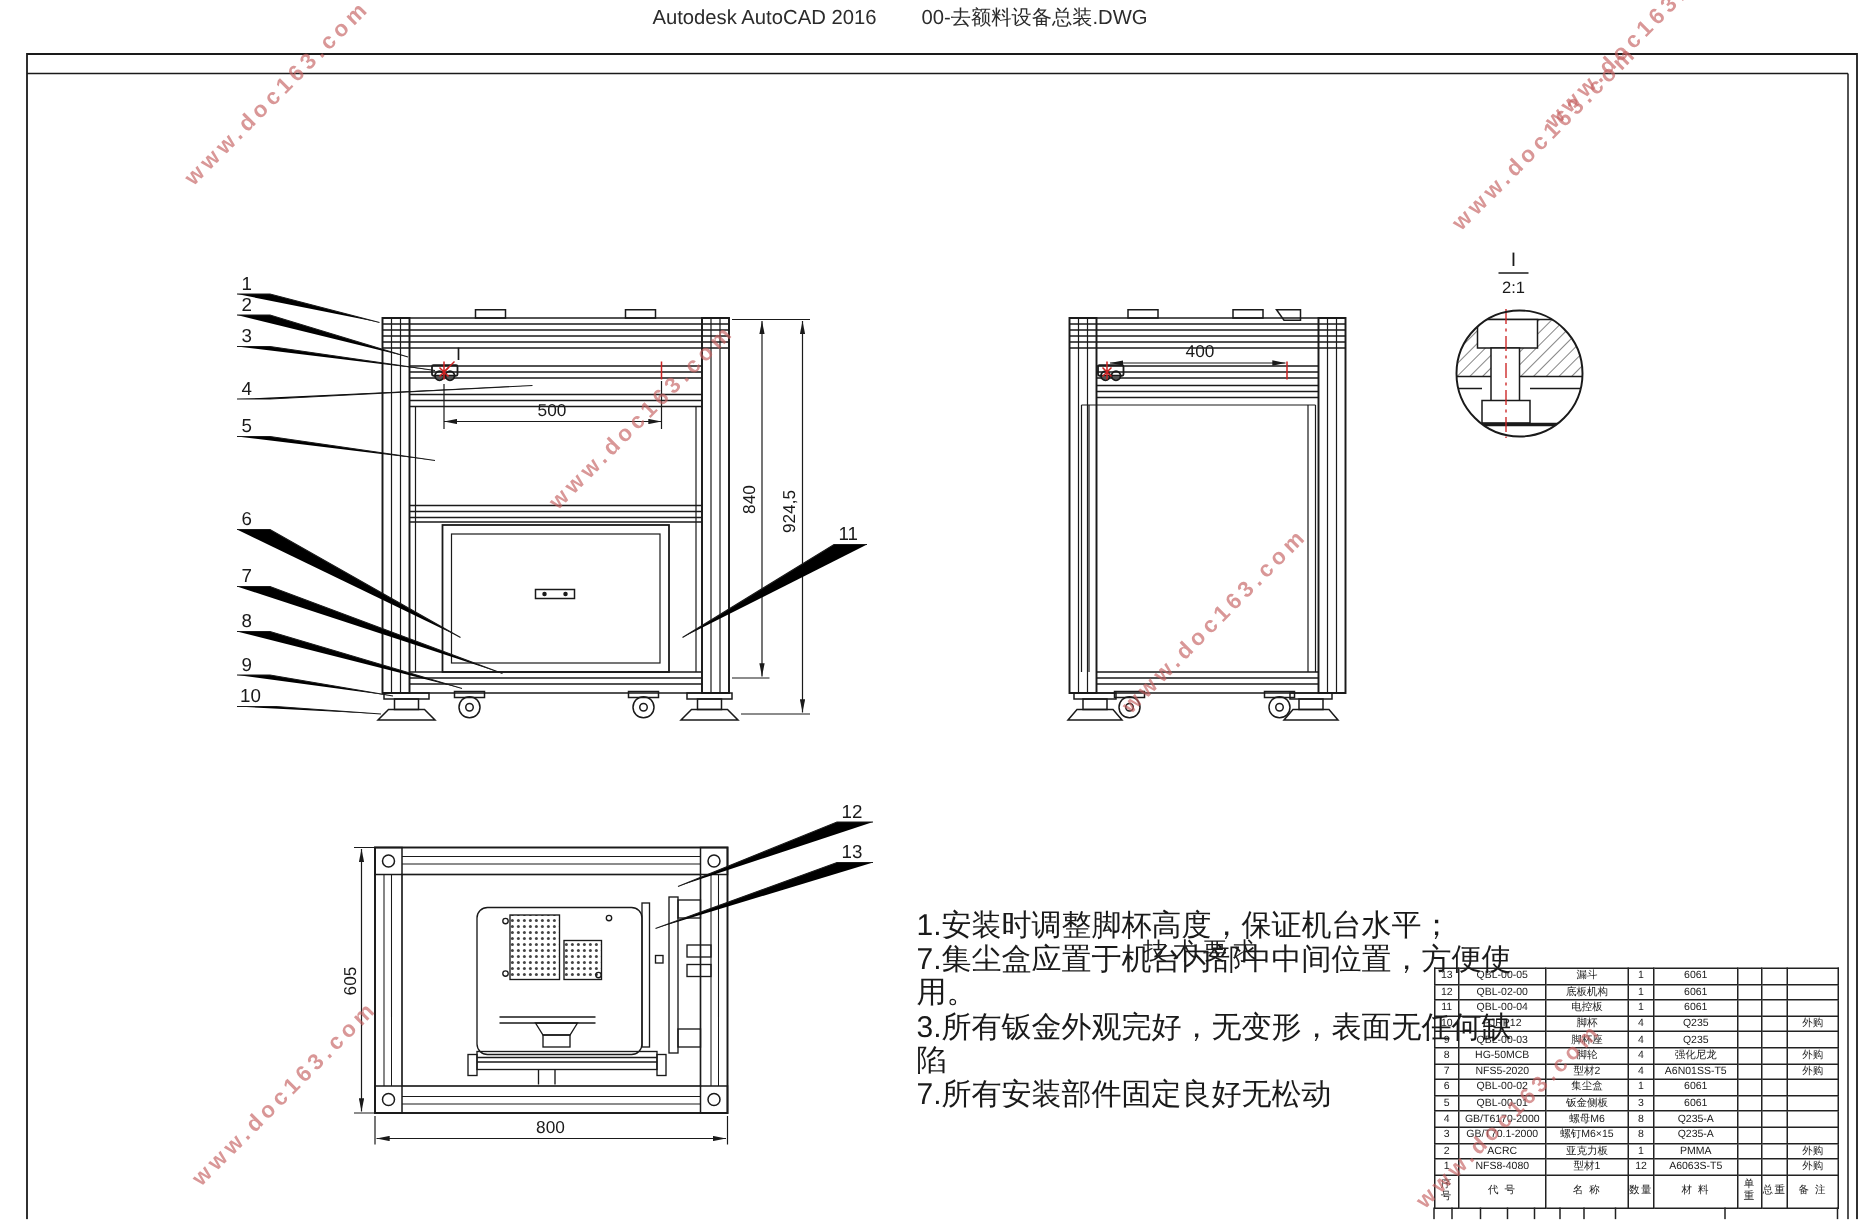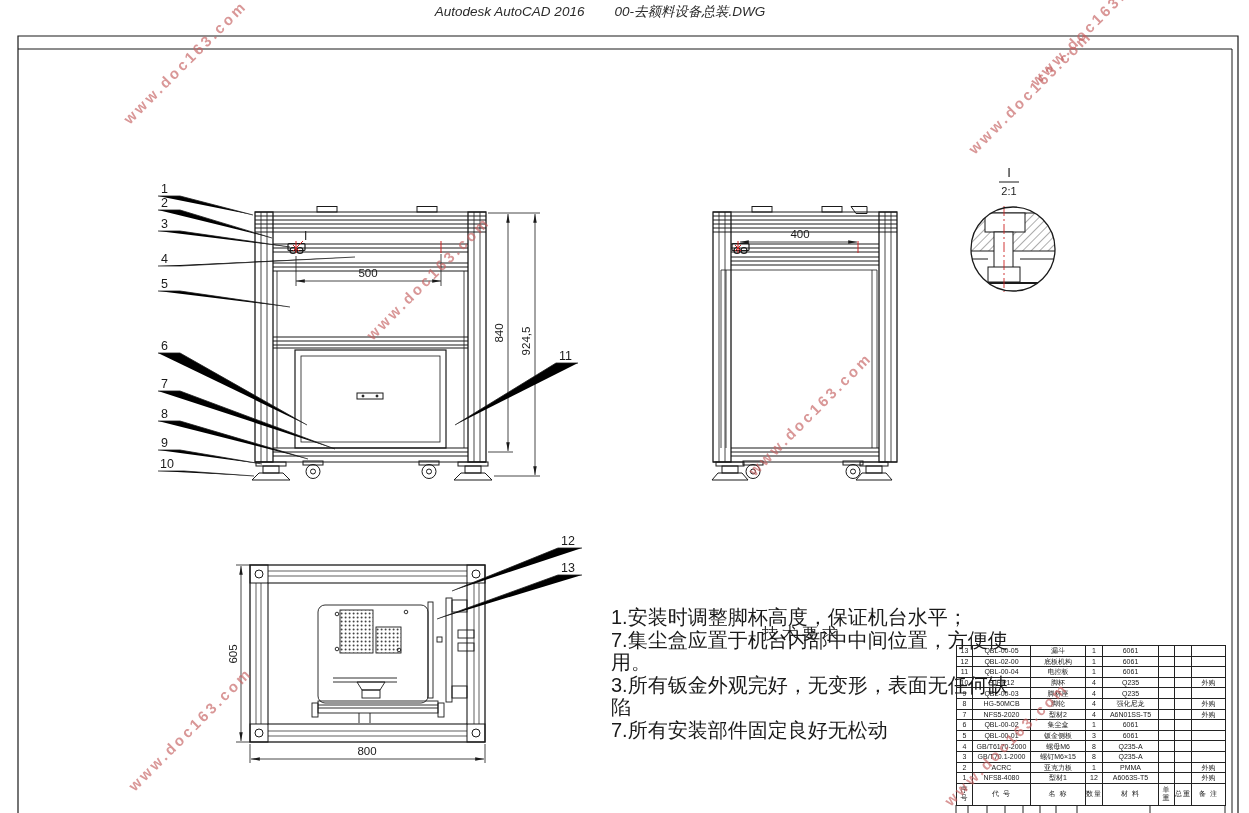--- a/index.html
+++ b/index.html
@@ -1,19 +1,19 @@
 <!DOCTYPE html>
 <html><head>
 <meta charset="utf-8">
 <style>
   html,body{margin:0;padding:0;background:#fff;}
   #stage{position:relative;width:1249px;height:813px;background:#fff;overflow:hidden;
          font-family:"Liberation Sans",sans-serif;color:#1a1a1a;}
   .titlebar{position:absolute;top:3px;left:0;width:1200px;text-align:center;
-            font-size:13.5px;color:#2b2b2b;z-index:3;font-style:italic;}
+            font-size:13.5px;color:#2b2b2b;z-index:3;}
   .titlebar .gap{display:inline-block;width:30px;}
   svg{position:absolute;left:0;top:0;z-index:1;}
   .wm{position:absolute;z-index:6;white-space:nowrap;font-size:15px;letter-spacing:3px;
       font-weight:bold;transform:translate(-50%,-50%) rotate(-45deg);opacity:.65;}
   
   .tr-title{position:absolute;left:762px;top:584px;width:160px;text-align:left;
             font-size:16px;z-index:3;letter-spacing:4px;margin-top:40px;}
   .tr-items{position:absolute;left:611px;top:606px;width:400px;z-index:3;
             font-size:20px;line-height:22.5px;}
   

